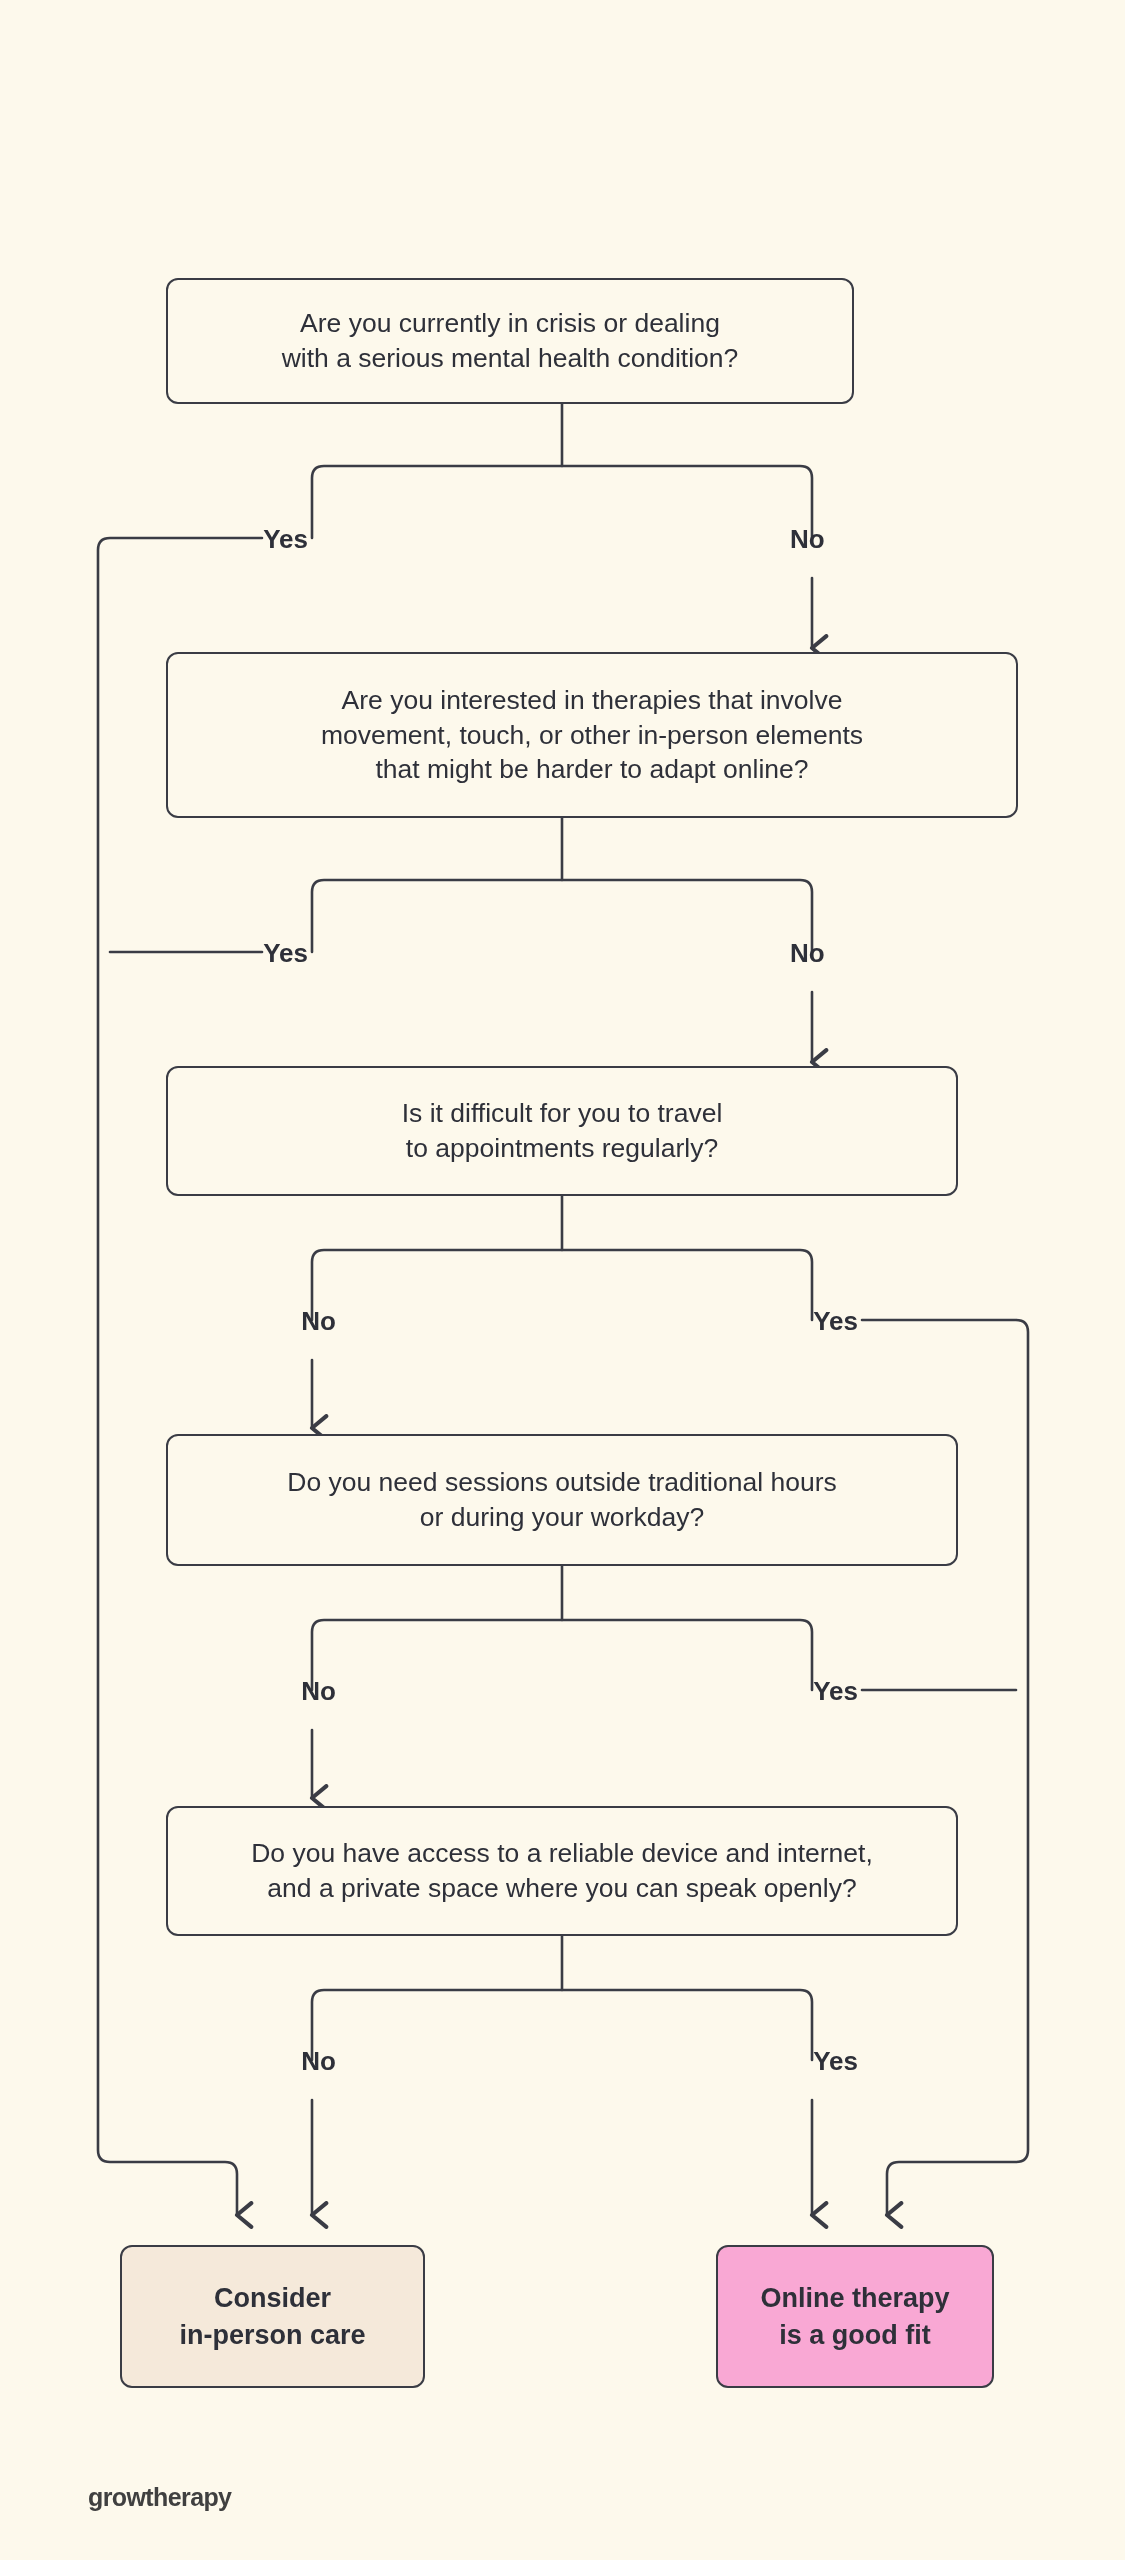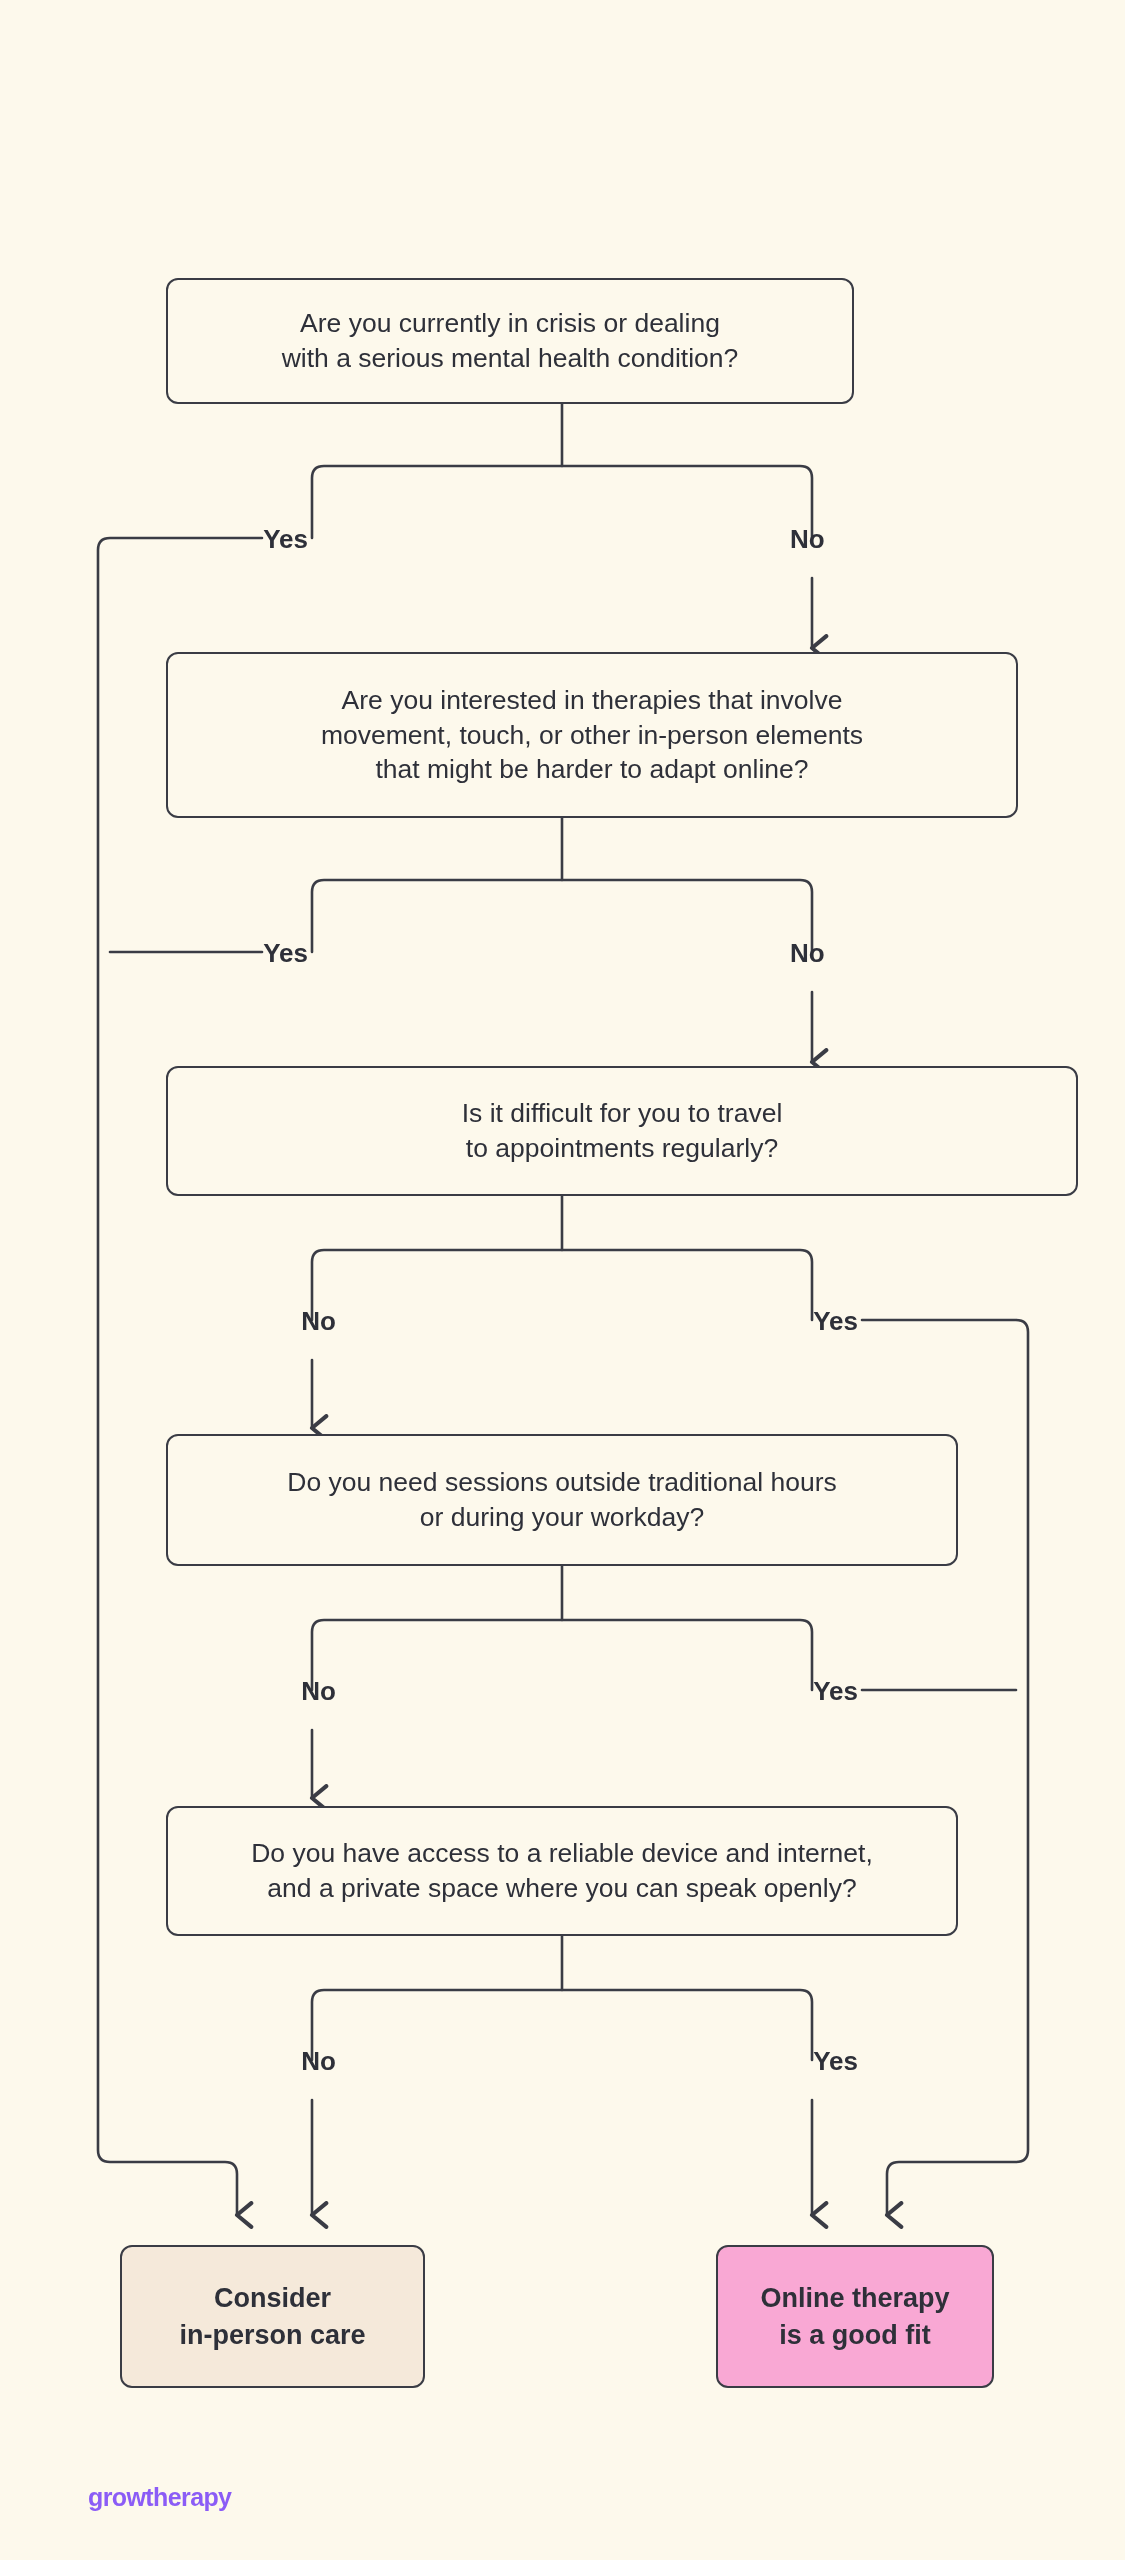--- a/index.html
+++ b/index.html
@@ -66,21 +66,21 @@
     color:#2E3039;
     white-space:nowrap;
   }
   .blabel.r{transform:translateX(-100%);}
 
   
   #logo{
     position:absolute;left:88px;top:2483px;
     font-size:25px;font-weight:700;
     letter-spacing:-0.6px;
-    color:#8b5cf6;
+    color:#404040;
   }
 </style>
 </head>
 <body>
 
 <div id="stage">
 
 
   <svg id="wires" viewBox="0 0 1125 2560">
     <defs>
@@ -135,21 +135,21 @@
   </div>
 
   <div class="qbox" style="left:166px;top:652px;width:852px;height:166px;">
     <span>
       <span class="qtxt">Are you interested in therapies that involve</span>
       <span class="qtxt">movement, touch, or other in-person elements</span>
       <span class="qtxt">that might be harder to adapt online?</span>
     </span>
   </div>
 
-  <div class="qbox" style="left:166px;top:1066px;width:912px;height:130px;">
+  <div class="qbox" style="left:166px;top:1066px;width:792px;height:130px;">
     <span>
       <span class="qtxt">Is it difficult for you to travel</span>
       <span class="qtxt">to appointments regularly?</span>
     </span>
   </div>
 
   <div class="qbox" style="left:166px;top:1806px;width:792px;height:130px;">
     <span>
       <span class="qtxt">Do you have access to a reliable device and internet,</span>
       <span class="qtxt">and a private space where you can speak openly?</span>

